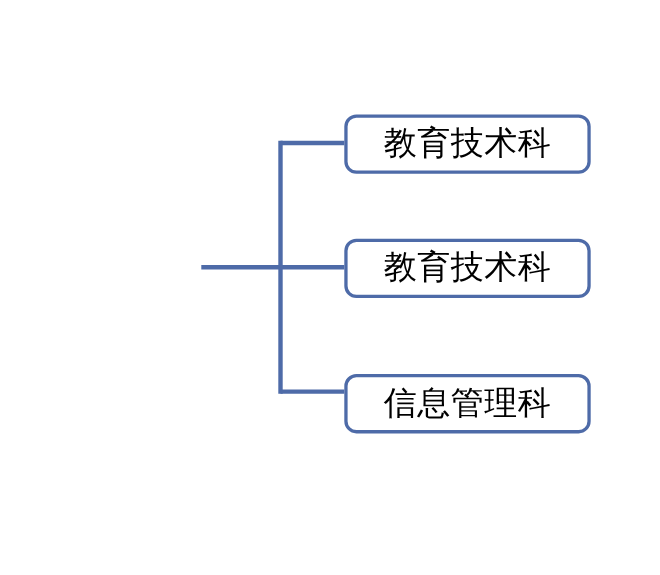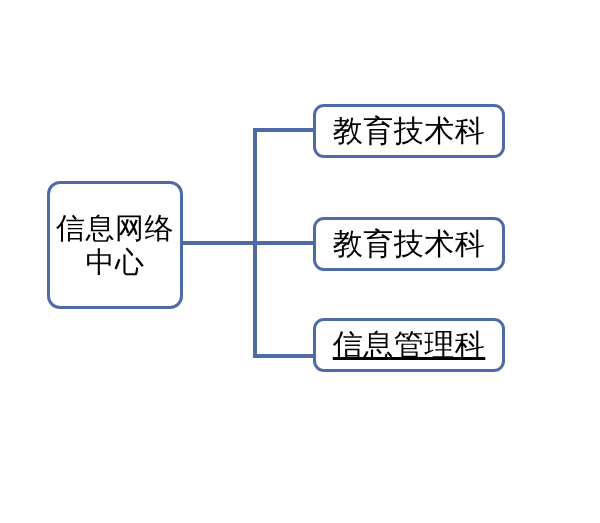--- a/index.html
+++ b/index.html
@@ -61,30 +61,30 @@
     border-radius: 13px;
   }
   #node-root .node-label {
     font-size: 29px;
     padding: 0 6px;
   }
 
   
   .node-child {
     left: 313px;
-    width: 192px;
+    width: 224px;
     height: 54px;
   }
   .node-child .node-label {
     font-size: 30px;
   }
 
   #node-child-0 { top: 104px; }
   #node-child-1 { top: 217px; }
-  #node-child-2 { top: 318px; text-decoration: underline; }
+  #node-child-2 { top: 340px; }
 </style>
 </head>
 <body>
 
 <div id="org-chart">
 
   <svg class="connector-layer" width="600" height="523" viewBox="0 0 600 523" aria-hidden="true">
     <g stroke="#4e6ba8" stroke-width="4" fill="none" stroke-linecap="butt">
 
       <line x1="183" y1="243" x2="255" y2="243"></line>
@@ -92,24 +92,20 @@
       <line x1="255" y1="128" x2="255" y2="358"></line>
 
       <line x1="255" y1="130" x2="313" y2="130"></line>
 
       <line x1="255" y1="243" x2="313" y2="243"></line>
 
       <line x1="255" y1="356" x2="313" y2="356"></line>
     </g>
   </svg>
 
-  <div class="node" id="node-root">
-    <span class="node-label">信息网络
-中心</span>
-  </div>
 
   <div class="node node-child" id="node-child-0">
     <span class="node-label">教育技术科</span>
   </div>
 
   <div class="node node-child" id="node-child-1">
     <span class="node-label">教育技术科</span>
   </div>
 
   <div class="node node-child" id="node-child-2">

